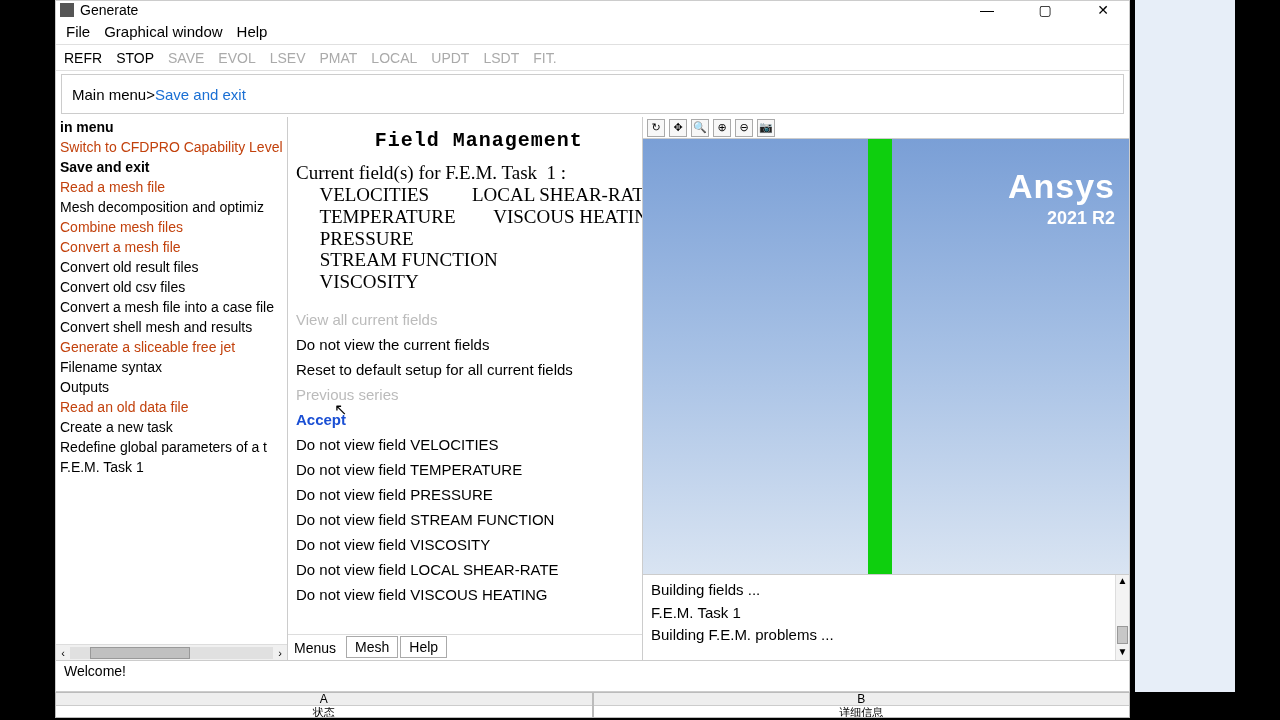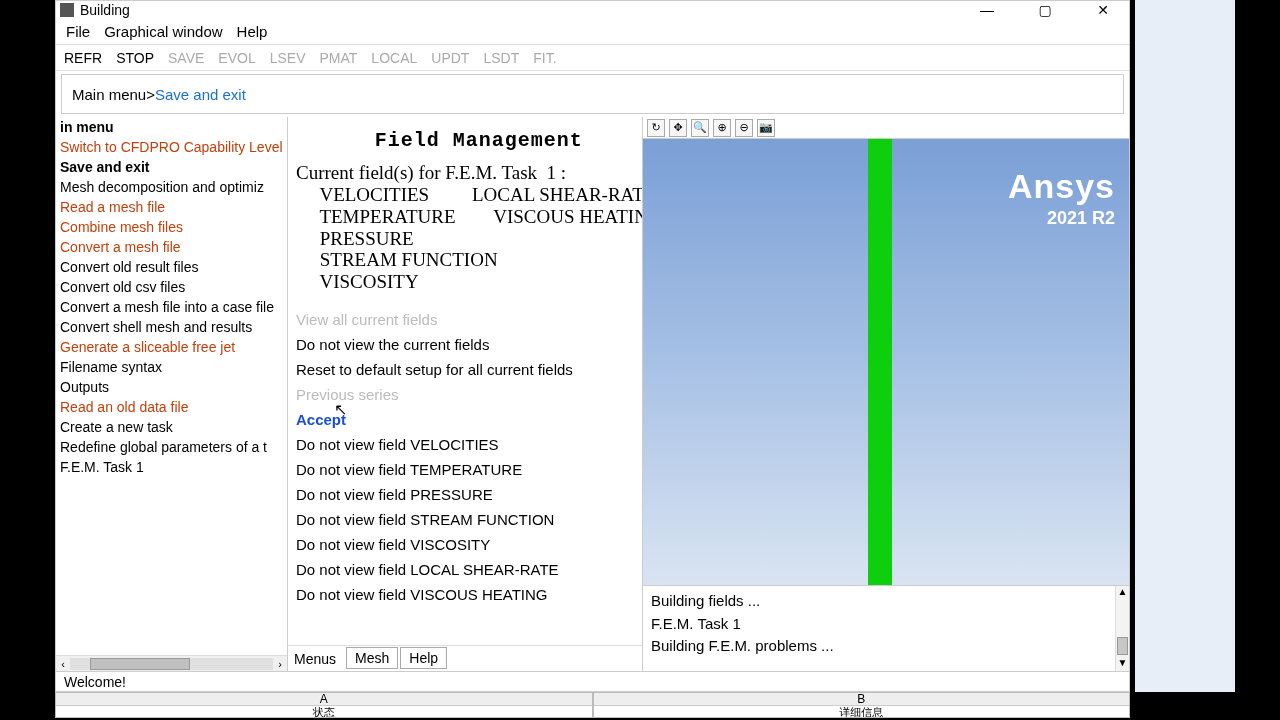--- a/index.html
+++ b/index.html
@@ -235,21 +235,21 @@
     border-left:1px solid #ddd;
     background:#f3f3f3;
     position:relative;
     display:flex;
     flex-direction:column;
     justify-content:space-between;
   }
   .gv-log-scroll .sarrow { height:14px; font-size:10px; text-align:center; cursor:pointer;}
   .gv-log-scroll .sthumb { position:absolute; left:1px; right:1px; height:18px; bottom:16px; background:#c7c7c7; border:1px solid #999;}
   .statusbar {
-    height: 20px;
+    height: 31px;
     border-top: 1px solid #ccc;
     padding: 2px 8px;
     font-size: 14px;
     background:#fff;
   }
   .sheet-strip {
     position:absolute;
     left:55px;
     width:1075px;
     bottom:2px;
@@ -299,21 +299,21 @@
 </style>
 </head>
 <body>
 
 <div class="rightside-sliver"></div>
 
 <div class="app-window">
 
   <div class="titlebar">
     <div class="app-icon"></div>
-    <div class="title-text">Building</div>
+    <div class="title-text">Generate</div>
     <div class="win-btns">
       <div class="win-btn">—</div>
       <div class="win-btn">▢</div>
       <div class="win-btn">✕</div>
     </div>
   </div>
 
   <div class="menubar">
     <span>File</span>
     <span>Graphical window</span>
@@ -339,22 +339,22 @@
     <span class="bc-link">Save and exit</span>
   </div>
 
   <div class="main-area">
 
     <div class="left-menu">
       <div class="lm-items" id="lm-items">
           <div class="lm-item bold">in menu</div>
           <div class="lm-item dim">Switch to CFDPRO Capability Level</div>
           <div class="lm-item bold">Save and exit</div>
+          <div class="lm-item dim">Read a mesh file</div>
           <div class="lm-item ">Mesh decomposition and optimiz</div>
-          <div class="lm-item dim">Read a mesh file</div>
           <div class="lm-item dim">Combine mesh files</div>
           <div class="lm-item dim">Convert a mesh file</div>
           <div class="lm-item ">Convert old result files</div>
           <div class="lm-item ">Convert old csv files</div>
           <div class="lm-item ">Convert a mesh file into a case file</div>
           <div class="lm-item ">Convert shell mesh and results</div>
           <div class="lm-item dim">Generate a sliceable free jet</div>
           <div class="lm-item ">Filename syntax</div>
           <div class="lm-item ">Outputs</div>
           <div class="lm-item dim">Read an old data file</div>

